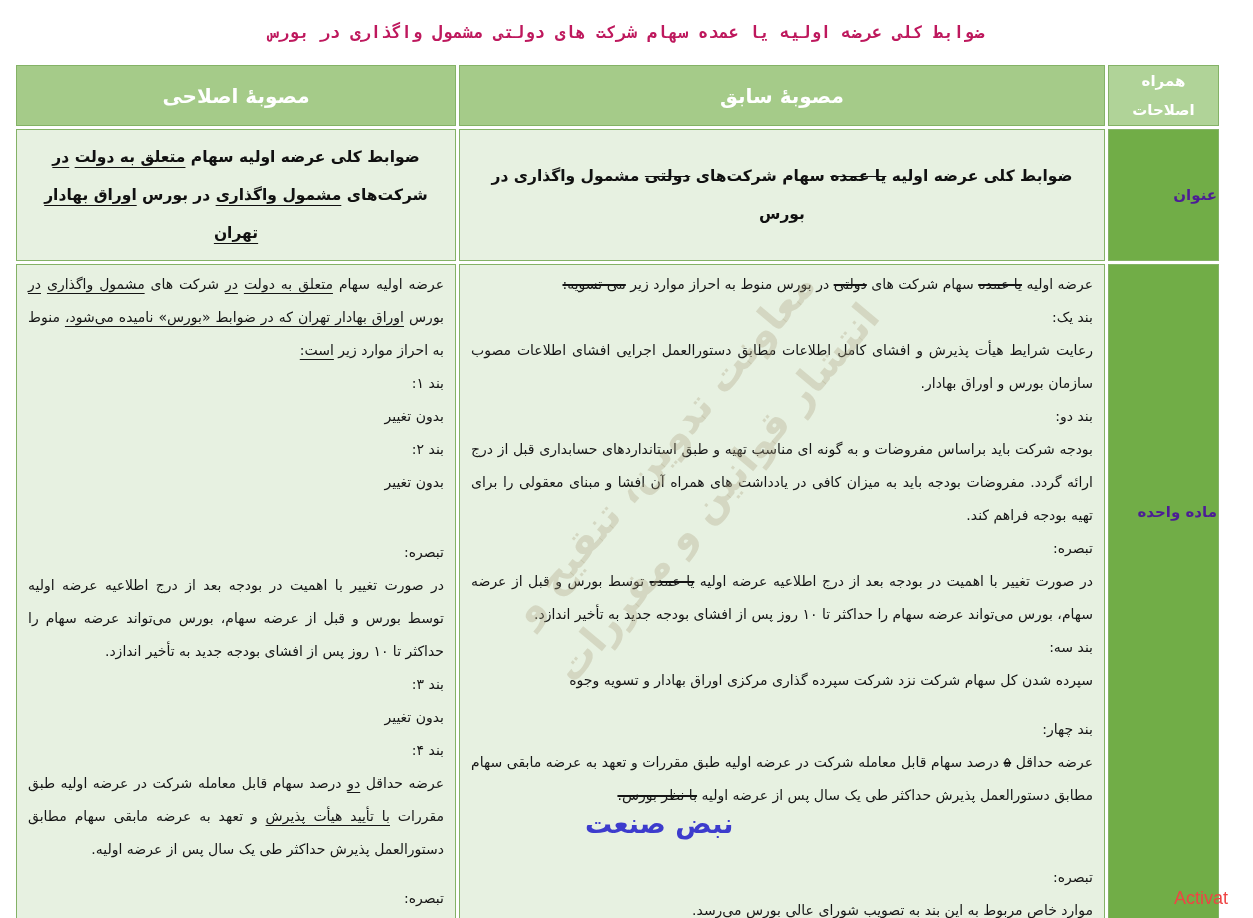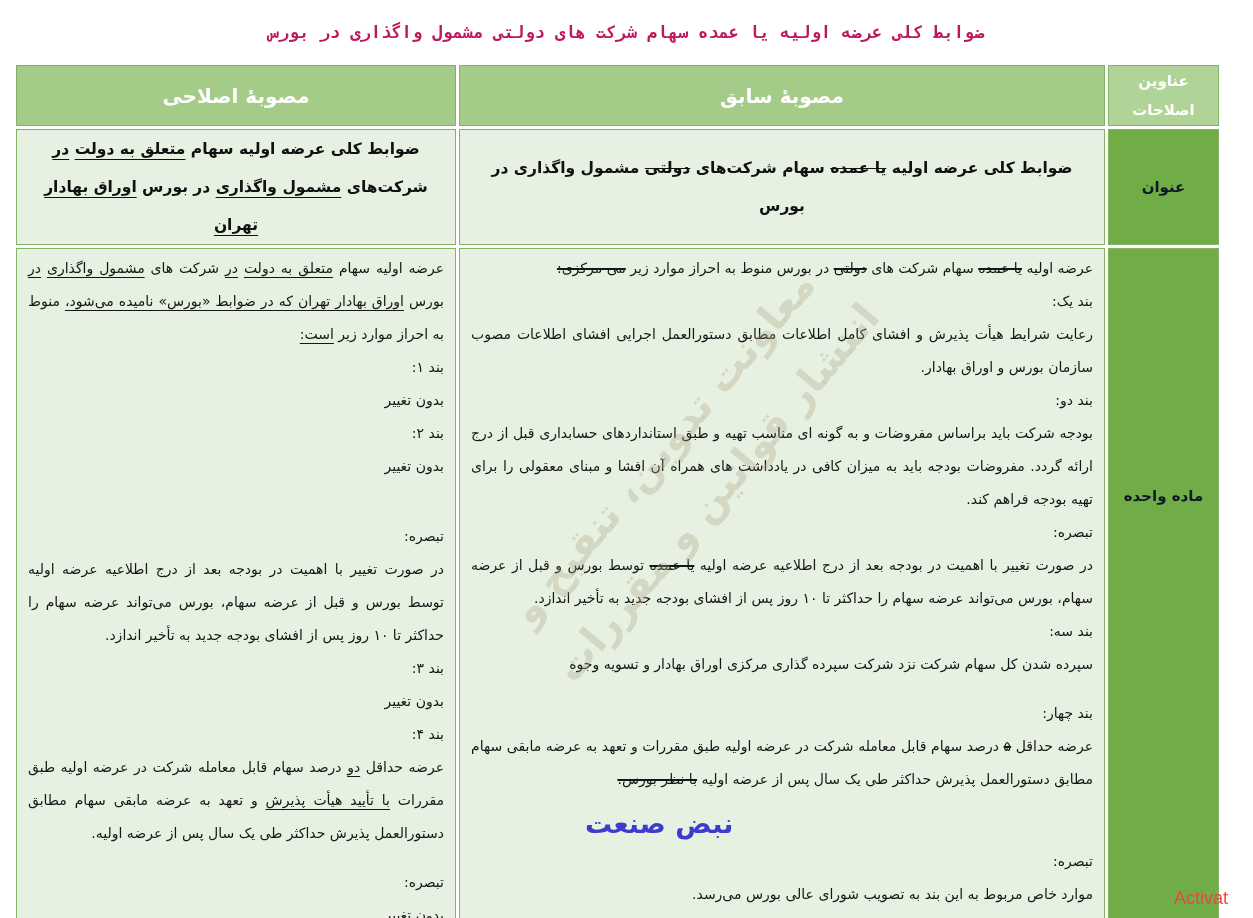--- a/index.html
+++ b/index.html
@@ -20,28 +20,28 @@
   td{border:1px solid var(--border,#84b266);overflow:hidden;}
   td.corner{
     background:var(--corner-green,#b0d398);color:#fff;font-weight:bold;
     font-size:15px;text-align:center;vertical-align:middle;line-height:1.9;
   }
   td.colhead{
     background:var(--header-green,#a5cb89);color:#fff;font-weight:bold;
     font-size:20px;text-align:center;vertical-align:middle;
   }
   td.rowlabel{
-    background:var(--dark-green,#71ad47);color:#0f172a;font-weight:bold;
-    font-size:15px;text-align:center;vertical-align:middle;
+    background:var(--dark-green,#71ad47);color:#4c1d95;font-weight:bold;
+    font-size:15px;text-align:right;vertical-align:middle;
   }
   td.rowlabel.tall{vertical-align:top;padding-top:238px;}
   td.titlecell{
     background:var(--cell-bg,#e7f1e1);color:#111;font-weight:bold;
     font-size:15.5px;text-align:center;vertical-align:middle;line-height:38px;
-    padding:0 14px;
+    padding:8px 14px;
   }
   td.bodycell{
     background:var(--cell-bg,#e7f1e1);color:#161616;font-size:14px;
     line-height:33px;text-align:justify;vertical-align:top;
     padding:3px 11px 10px 11px;
   }
   .para{margin:0;}
   .para .strike{text-decoration:line-through;text-decoration-thickness:1.5px;}
   .para .u{text-decoration:underline;text-underline-offset:4px;}
   .titlecell .para .strike{text-decoration:line-through;}
@@ -74,37 +74,37 @@
   <h1 class="doc-title">ضوابط کلی عرضه اولیه یا عمده سهام شرکت های دولتی مشمول واگذاری در بورس</h1>
 
   <table class="cmp-table">
     <colgroup>
       <col style="width:111px">
       <col style="width:646px">
       <col style="width:440px">
     </colgroup>
     <tbody>
         <tr style="height:54px">
-      <td class="corner">عناوین اصلاحات</td>
+      <td class="corner">همراه اصلاحات</td>
       <td class="colhead">مصوبهٔ سابق</td>
       <td class="colhead">مصوبهٔ اصلاحی</td>
     </tr>
     <tr style="height:74px">
       <td class="rowlabel">عنوان</td>
       <td class="titlecell">
             <div class="para"><span>ضوابط کلی عرضه اولیه </span><span class="strike">یا عمده</span><span> سهام شرکت‌های </span><span class="strike">دولتی</span><span> مشمول واگذاری در بورس</span></div>
           </td>
       <td class="titlecell">
             <div class="para"><span>ضوابط کلی عرضه اولیه سهام </span><span class="u">متعلق به دولت</span><span> </span><span class="u">در</span><span> شرکت‌های </span><span class="u">مشمول واگذاری</span><span> در بورس </span><span class="u">اوراق بهادار تهران</span></div>
           </td>
     </tr>
     <tr>
       <td class="rowlabel tall">ماده واحده</td>
       <td class="bodycell">
-            <div class="para"><span>عرضه اولیه </span><span class="strike">یا عمده</span><span> سهام شرکت های </span><span class="strike">دولتی</span><span> در بورس منوط به احراز موارد زیر </span><span class="strike">می مرکزی:</span></div>
+            <div class="para"><span>عرضه اولیه </span><span class="strike">یا عمده</span><span> سهام شرکت های </span><span class="strike">دولتی</span><span> در بورس منوط به احراز موارد زیر </span><span class="strike">می تسویه:</span></div>
             <div class="para"><span>بند یک:</span></div>
             <div class="para"><span>رعایت شرایط هیأت پذیرش و افشای کامل اطلاعات مطابق دستورالعمل اجرایی افشای اطلاعات مصوب سازمان بورس و اوراق بهادار.</span></div>
             <div class="para"><span>بند دو:</span></div>
             <div class="para"><span>بودجه شرکت باید براساس مفروضات و به گونه ای مناسب تهیه و طبق استانداردهای حسابداری قبل از درج ارائه گردد. مفروضات بودجه باید به میزان کافی در یادداشت های همراه آن افشا و مبنای معقولی را برای تهیه بودجه فراهم کند.</span></div>
             <div class="para"><span>تبصره:</span></div>
             <div class="para"><span>در صورت تغییر با اهمیت در بودجه بعد از درج اطلاعیه عرضه اولیه </span><span class="strike">یا عمده</span><span> توسط بورس و قبل از عرضه سهام، بورس می‌تواند عرضه سهام را حداکثر تا ۱۰ روز پس از افشای بودجه جدید به تأخیر اندازد.</span></div>
             <div class="para"><span>بند سه:</span></div>
             <div class="para"><span>سپرده شدن کل سهام شرکت نزد شرکت سپرده گذاری مرکزی اوراق بهادار و تسویه وجوه</span></div>
             <div class="para gap-sm"><span>بند چهار:</span></div>
             <div class="para"><span>عرضه حداقل </span><span class="strike">۵</span><span> درصد سهام قابل معامله شرکت در عرضه اولیه طبق مقررات و تعهد به عرضه مابقی سهام مطابق دستورالعمل پذیرش حداکثر طی یک سال پس از عرضه اولیه </span><span class="strike">با نظر بورس.</span></div>

